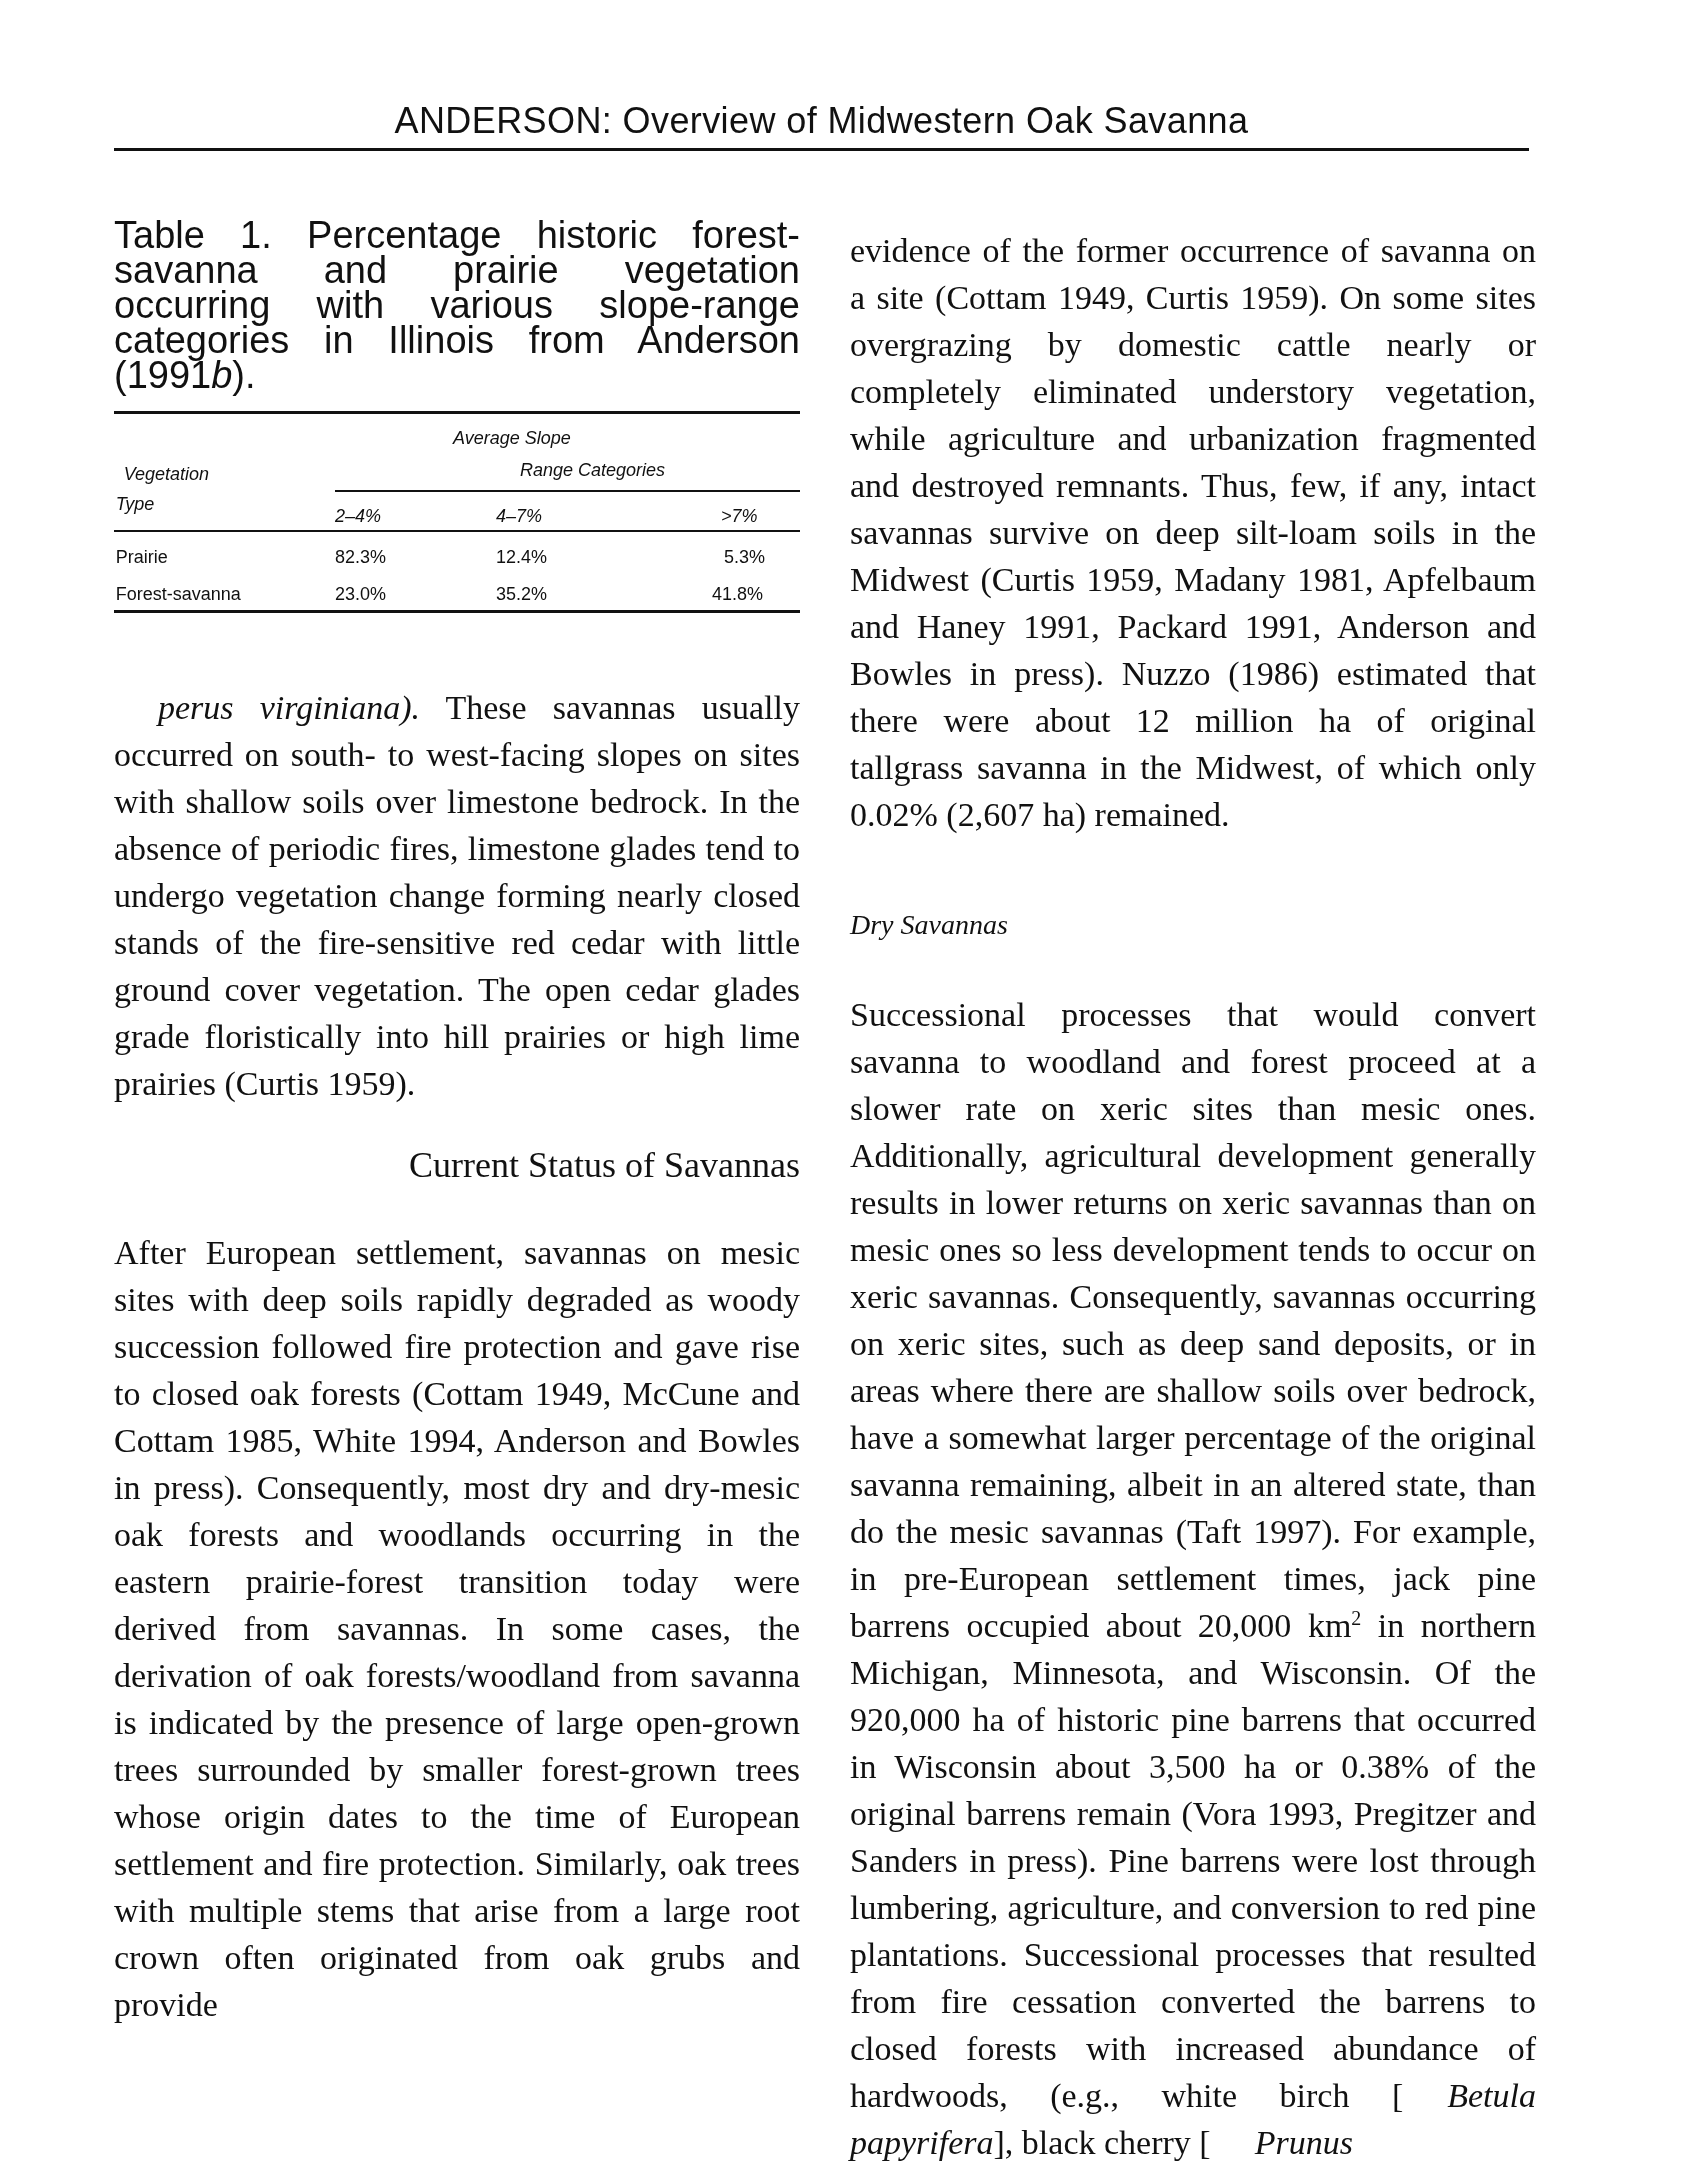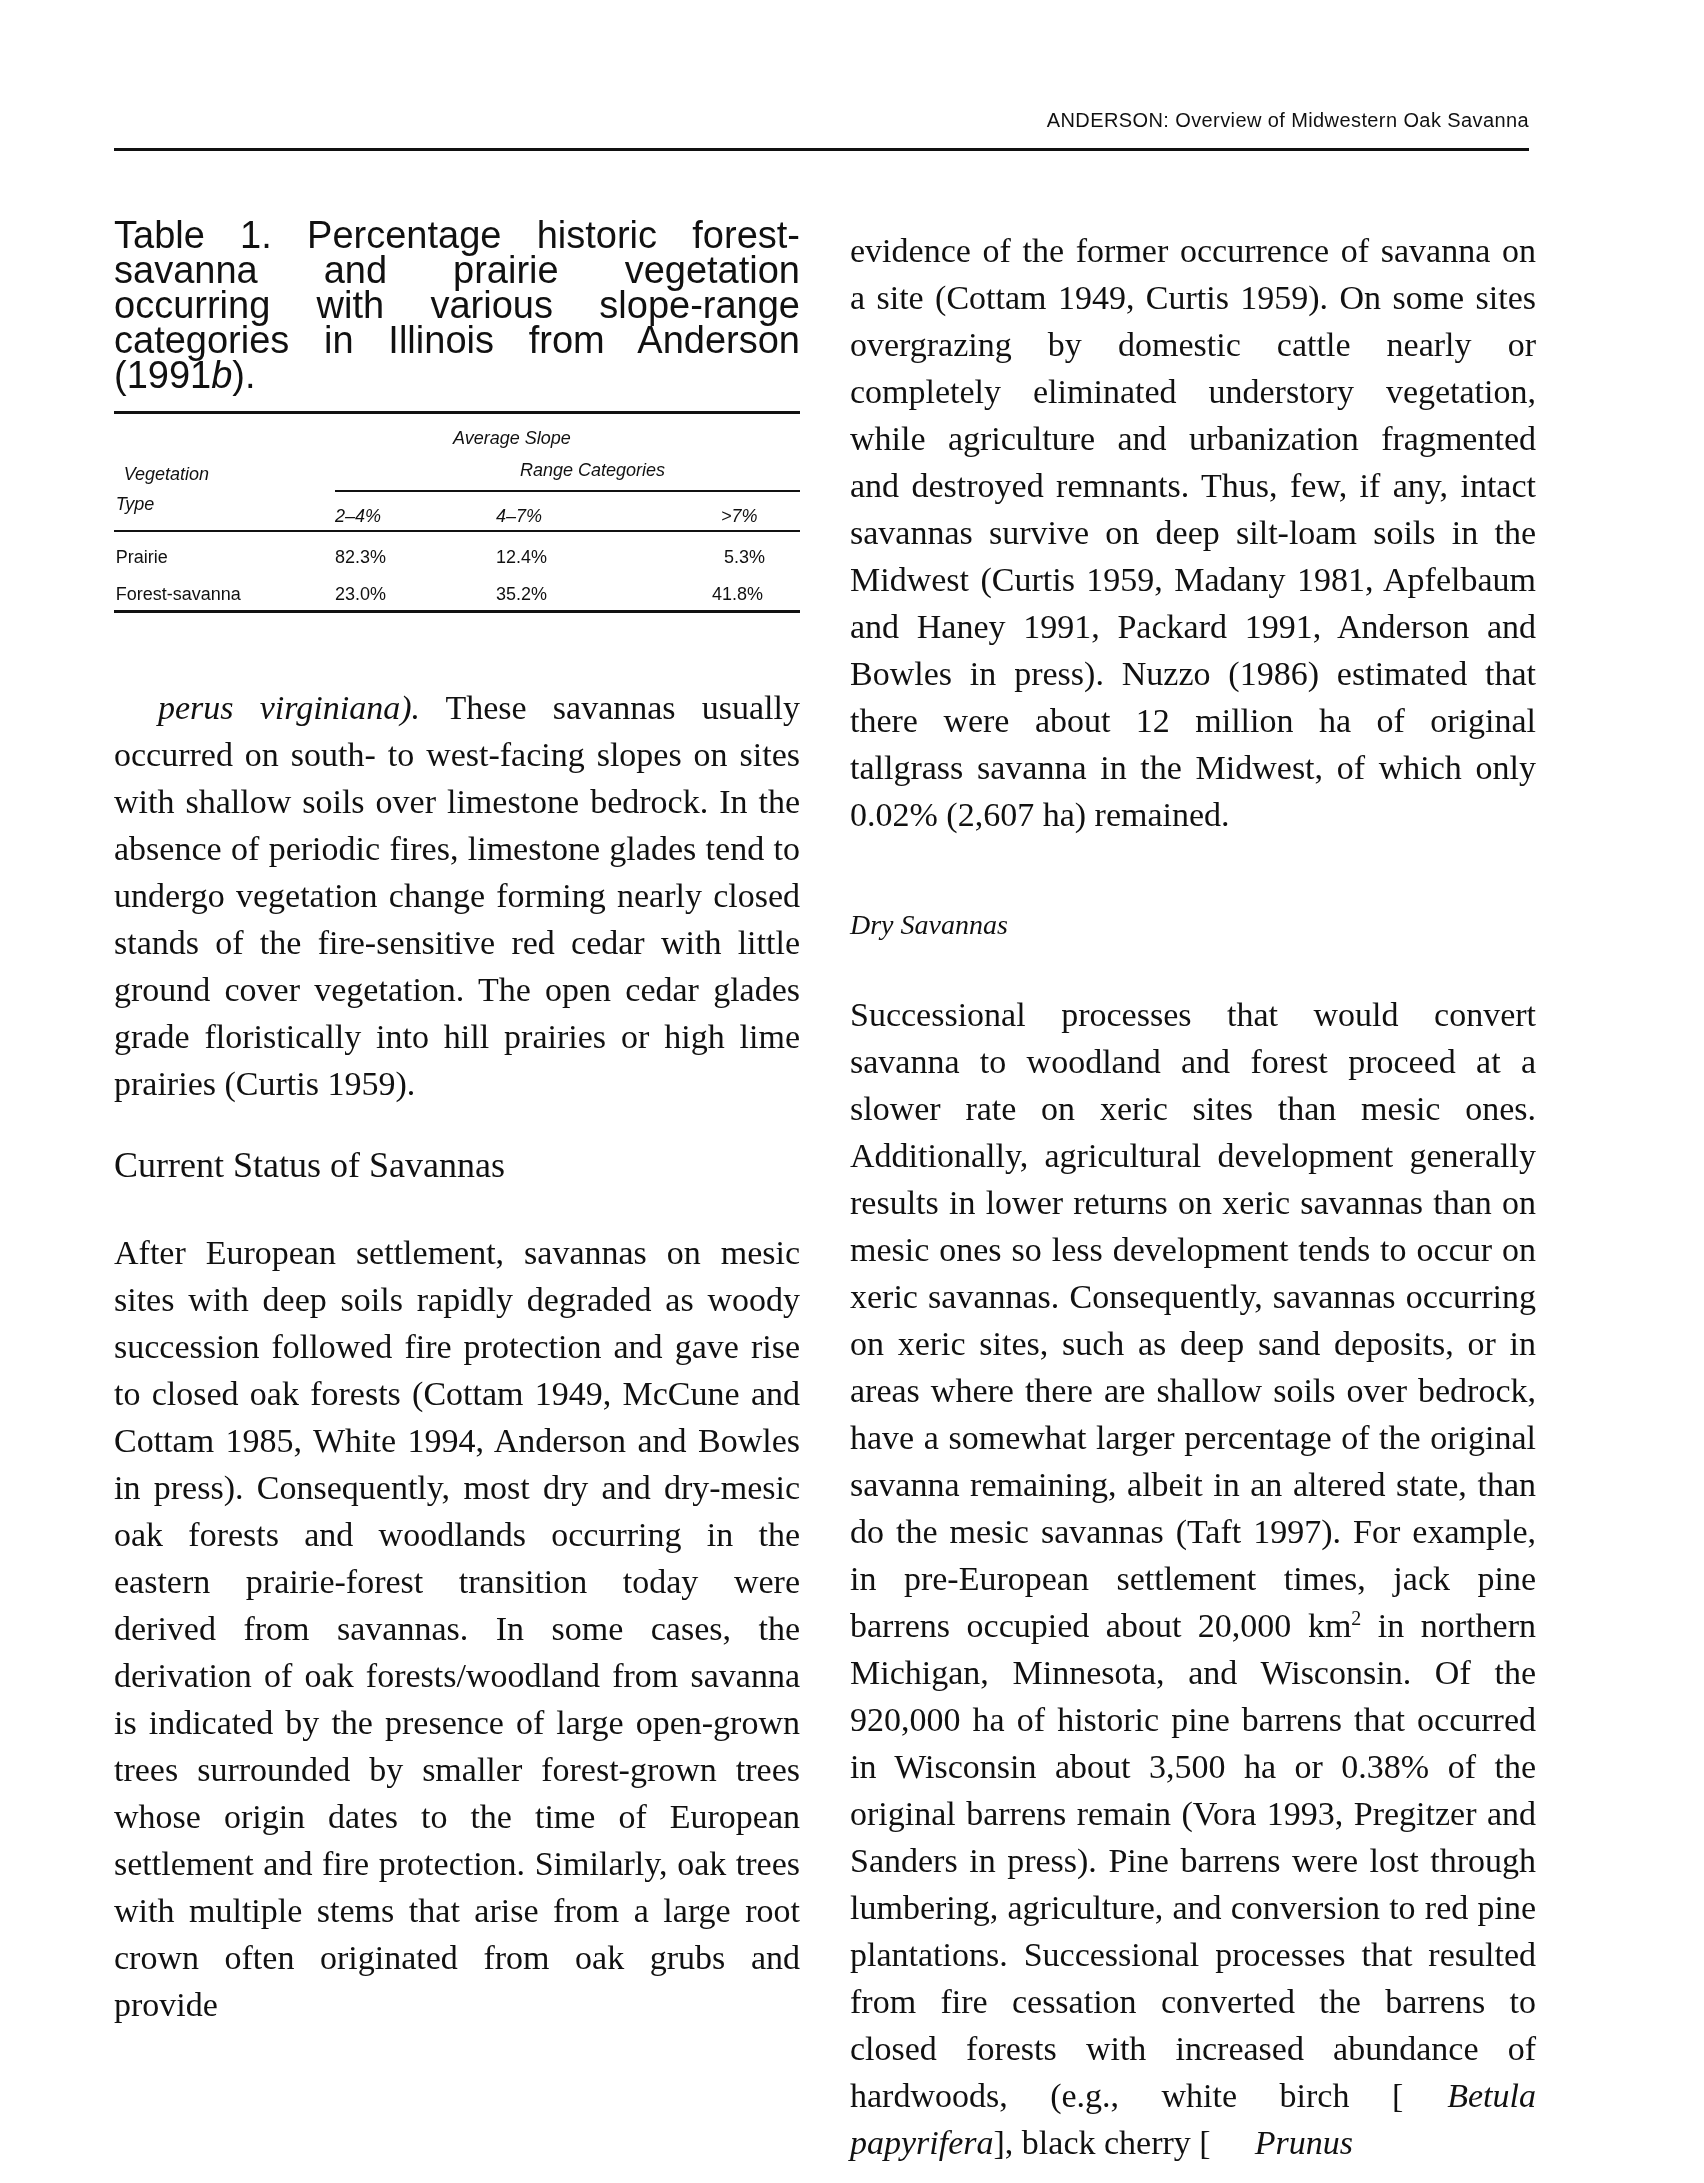--- a/index.html
+++ b/index.html
@@ -1,22 +1,22 @@
 <!DOCTYPE html>
 <html style="font-size:7px"><head>
 <meta charset="utf-8">
 <style>
   html, body { margin: 0; padding: 0; background: #ffffff; }
   body { width: 1705px; height: 2491px; position: relative; overflow: hidden; color: #111; }
   .page { position: absolute; left: 0; top: 0; width: 1705px; height: 2491px; background: #fff; }
 
   .running-head {
     position: absolute; left: 114px; top: 103px; width: 1415px;
-    text-align: right; font-family: "Liberation Sans", sans-serif;
-    font-size: 20px; letter-spacing: 0.4px; line-height: 35px;
+    text-align: center; font-family: "Liberation Sans", sans-serif;
+    font-size: 36px; letter-spacing: 0.4px; line-height: 35px;
   }
   .head-rule { position: absolute; left: 114px; top: 148px; width: 1415px; height: 3.1px; background: #111; }
 
   .col { position: absolute; width: 686px; }
   .col-left { left: 114px; top: 218px; }
   .col-right { left: 850px; top: 227px; }
 
   .caption {
     font-family: "Liberation Sans", sans-serif; font-size: 38px; line-height: 35px;
     text-align: justify; text-align-last: left; margin: 0;
@@ -29,21 +29,21 @@
   .tcell { position: absolute; font-size: 18px; line-height: 31px; white-space: nowrap; }
   .tcell.it { font-style: italic; }
 
   .body-text {
     font-family: "Liberation Serif", serif; font-size: 34px; line-height: 47px;
     text-align: justify; margin: 0; hyphens: manual;
   }
   .body-text i { font-style: italic; margin-left: 44px; }
   .section-head {
     font-family: "Liberation Serif", serif; font-size: 36px; line-height: 44px;
-    text-align: left; margin: 0;
+    text-align: right; margin: 0;
   }
   .sub-head {
     font-family: "Liberation Serif", serif; font-style: italic; font-size: 28px; line-height: 44px; margin: 0;
   }
 </style>
 </head>
 <body>
 
 <div class="page">
 

